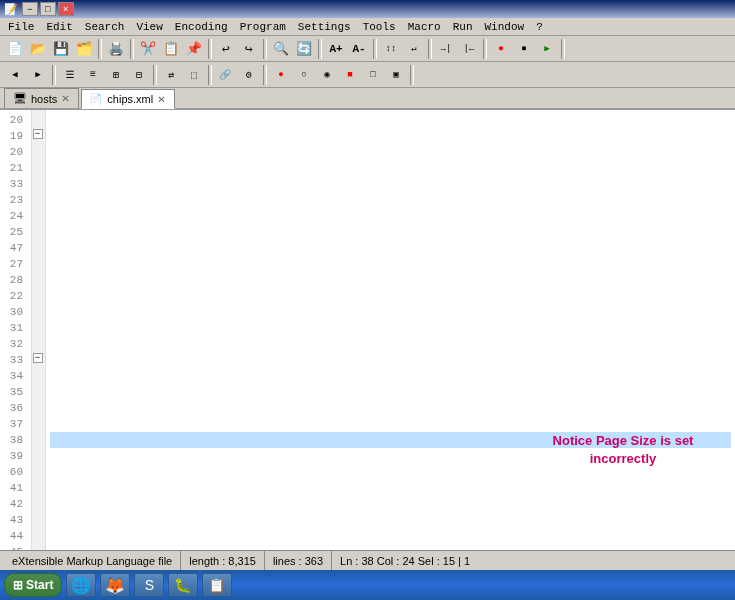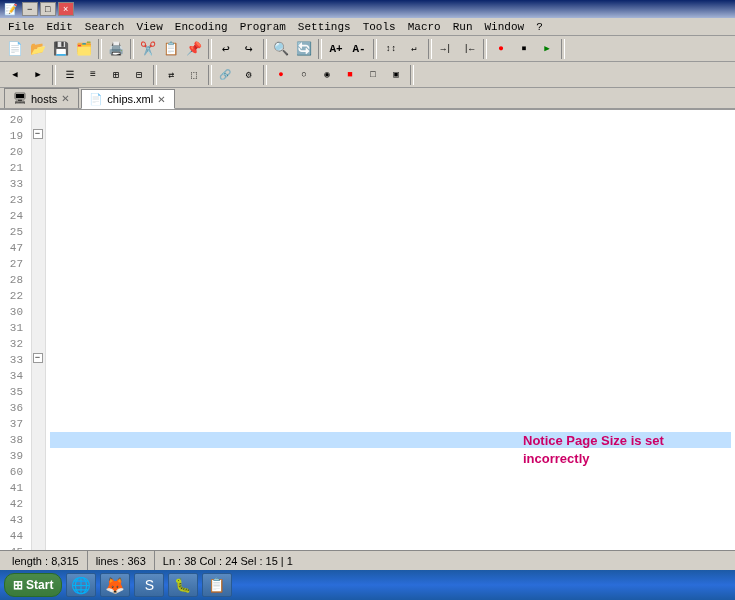--- a/index.html
+++ b/index.html
@@ -163,20 +163,21 @@
     .annotation {
       color: #cc0066;
       font-family: Arial, sans-serif;
       font-size: 13px;
       font-weight: bold;
       position: absolute;
       right: 10px;
       top: 320px;
       width: 200px;
       line-height: 1.4;
+      text-align: center;
     }
 
     
     .fold-icon {
       display: inline-block;
       width: 10px;
       height: 10px;
       border: 1px solid #999;
       background: #fff;
       text-align: center;
@@ -446,20 +447,23 @@
       <div class="code-line"><span style="display: inline-block; width: 80px;"></span><span></span></div>
       <div class="code-line"><span style="display: inline-block; width: 80px;"></span><span></span></div>
       <div class="code-line"><span style="display: inline-block; width: 40px;"></span><span></span></div>
     </div>
 </div>
 
 <div class="annotation" style="position: absolute; right: 12px; top: 432px; pointer-events: none;"><span>Notice Page Size is set</span><br><span>incorrectly</span></div>
 
 <div id="status-bar">
   <div class="status-section">
+    <span>eXtensible Markup Language file</span>
+  </div>
+  <div class="status-section">
     <span>length : 8,315</span>
   </div>
   <div class="status-section">
     <span>lines : 363</span>
   </div>
   <div class="status-section">
     <span>Ln : 38   Col : 24   Sel : 15 | 1</span>
   </div>
 </div>
 

